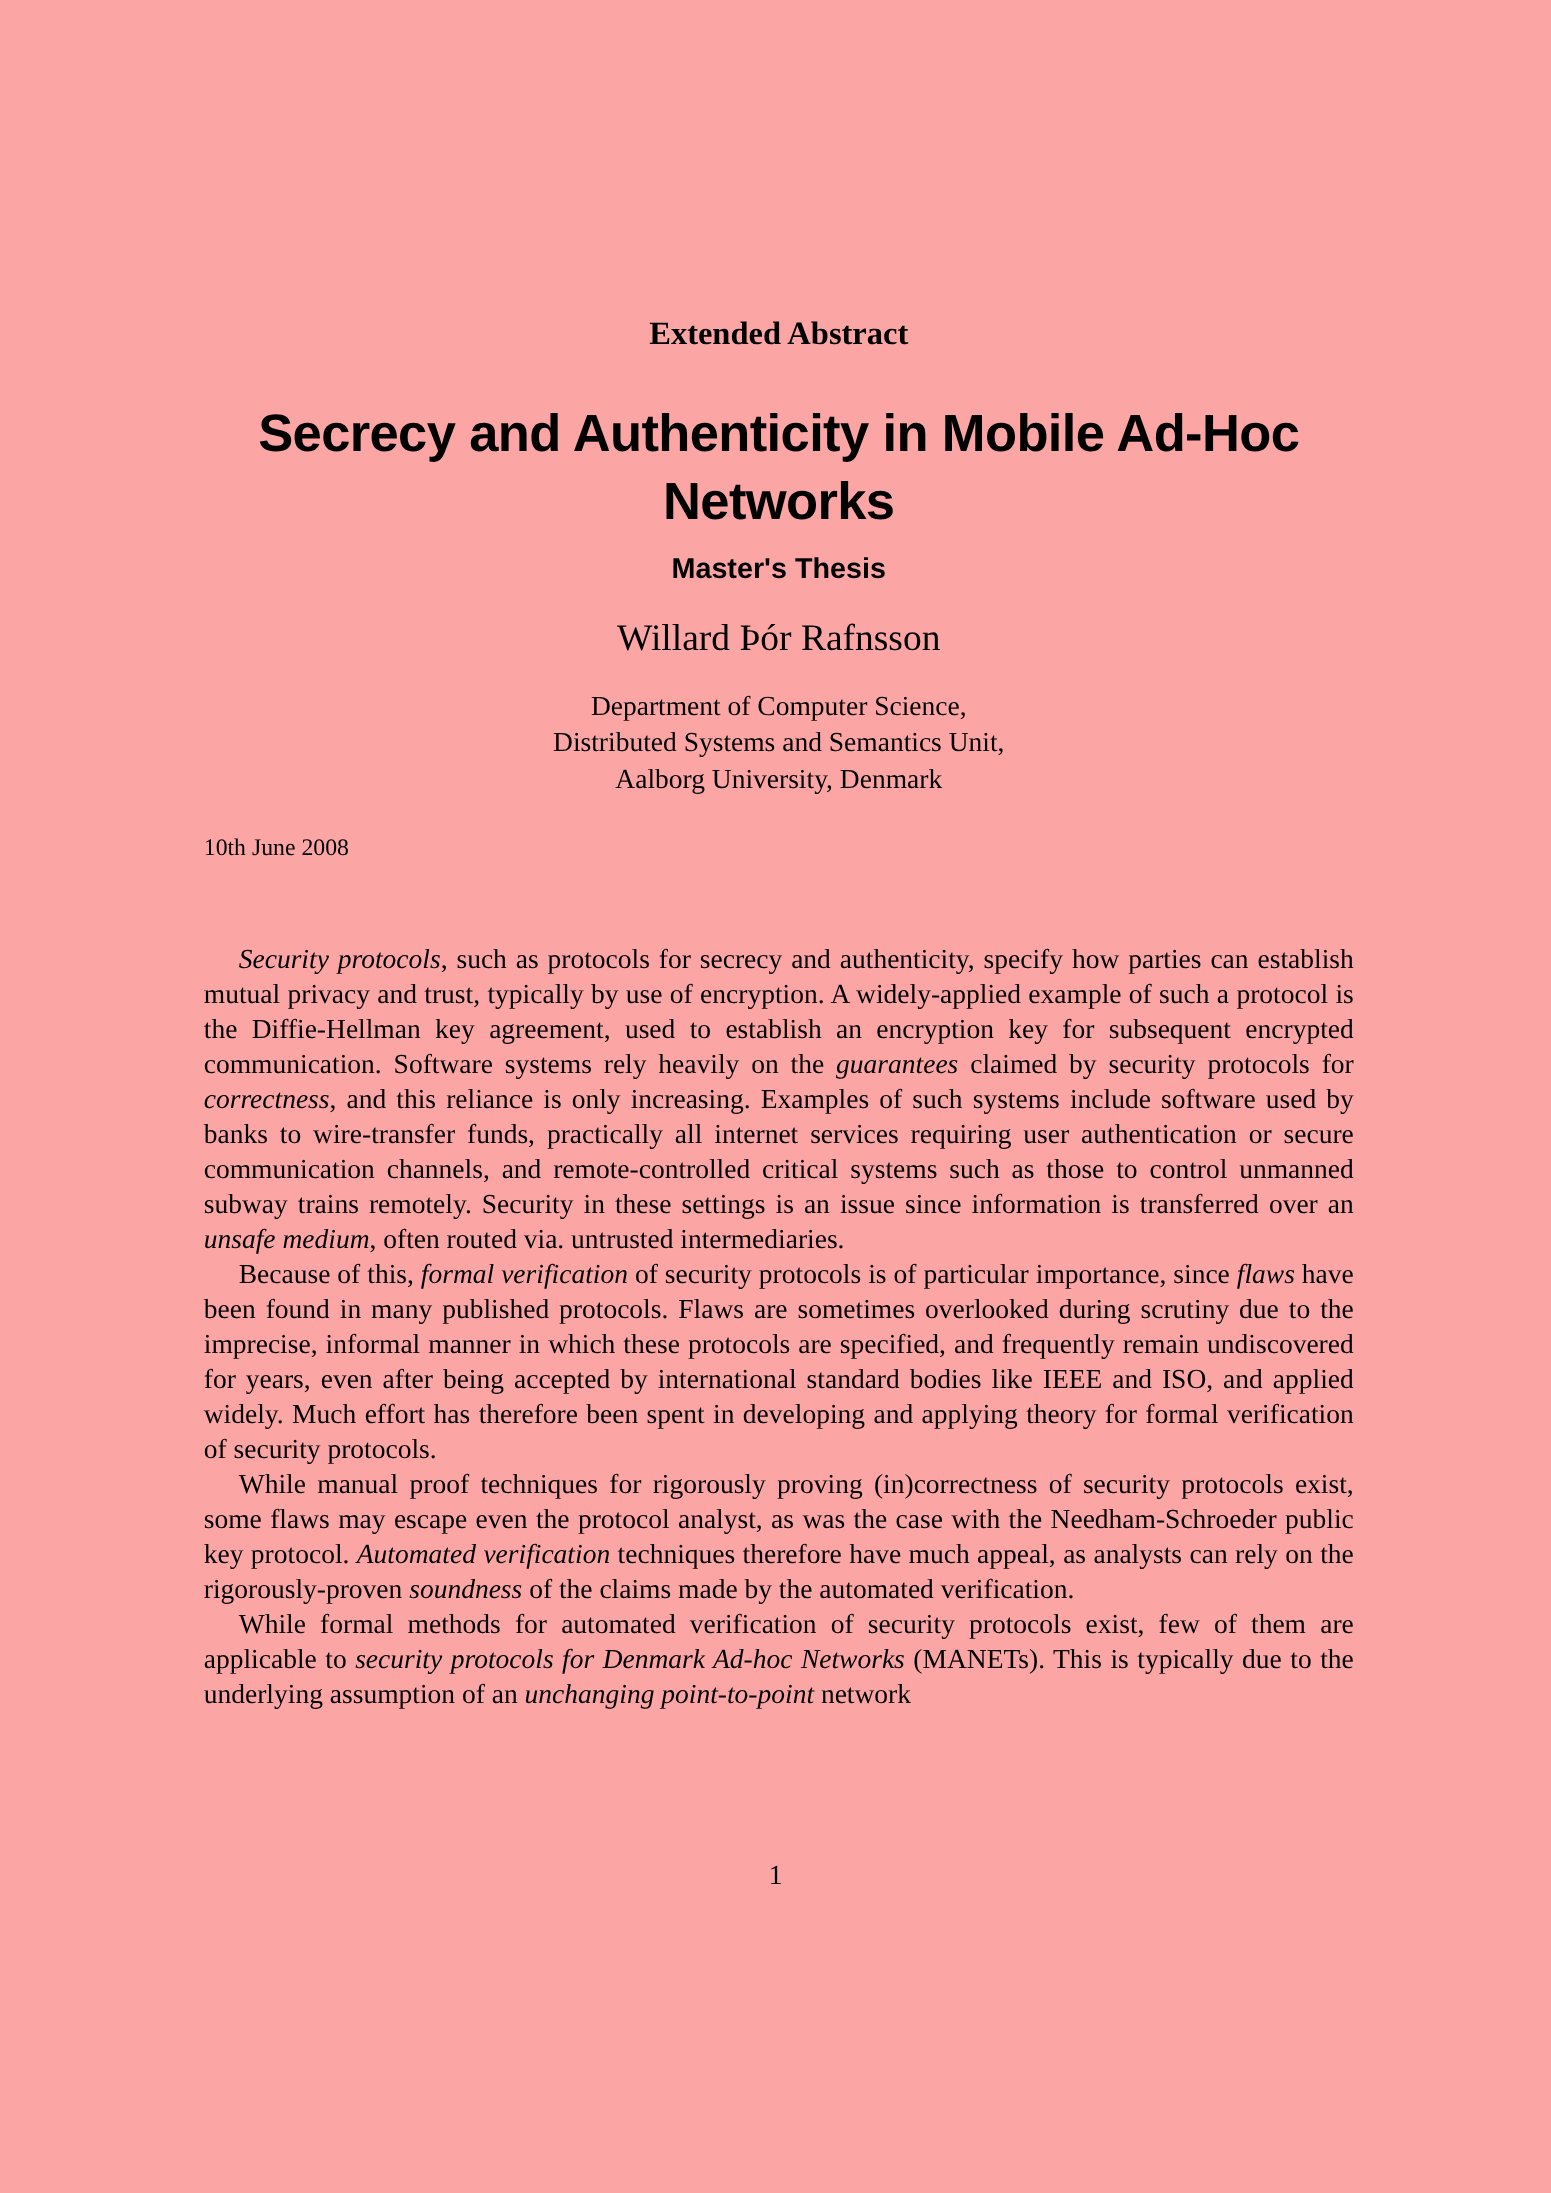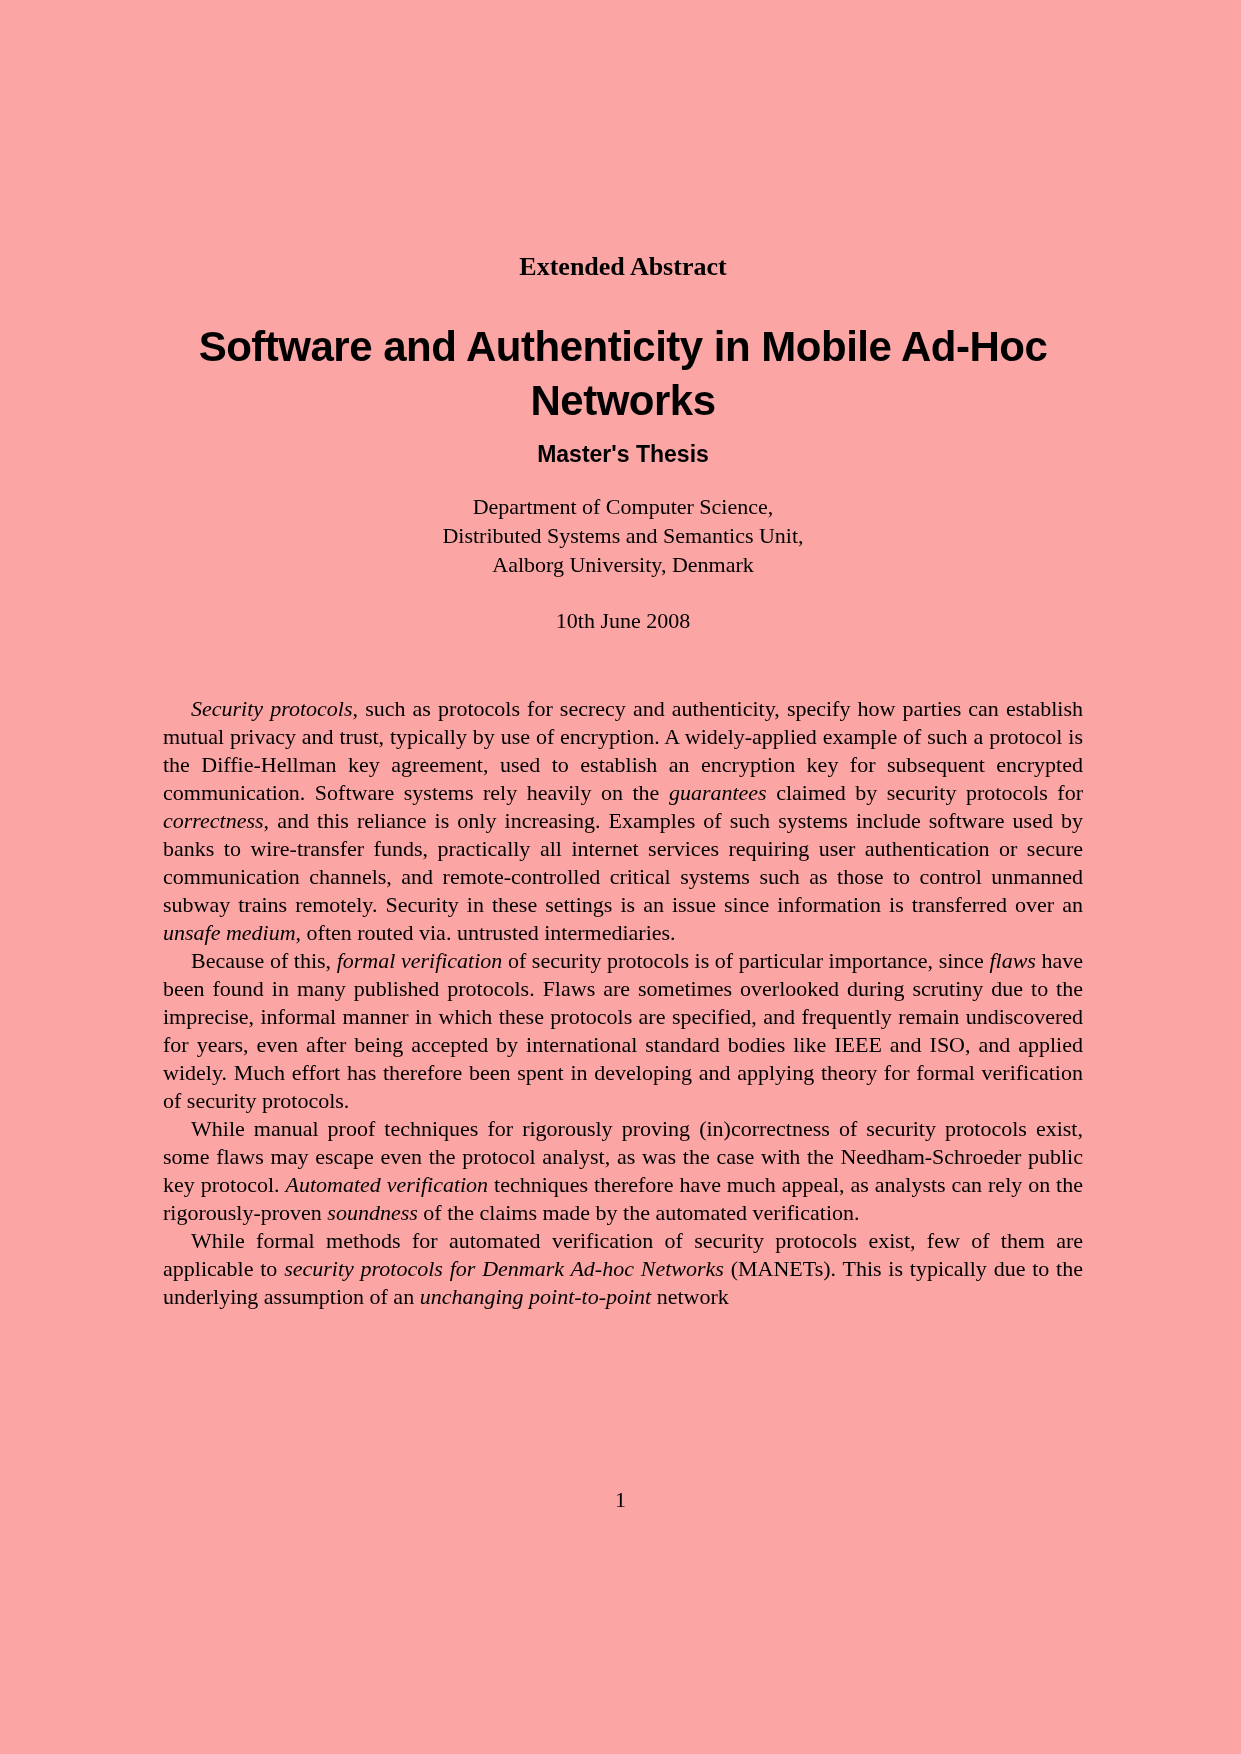--- a/index.html
+++ b/index.html
@@ -55,23 +55,22 @@
   }
   .affiliation {
     margin-top: 24px;
     text-align: center;
     font-family: "Liberation Serif", serif;
     font-size: 22px;
     line-height: 29px;
   }
   .date {
     margin-top: 28px;
-    text-align: center;
     font-family: "Liberation Serif", serif;
-    font-size: 22px;
+    font-size: 19px;
     line-height: 28px;
   }
   .body-block {
     margin-top: 60px;
     font-family: "Liberation Serif", serif;
     font-size: 22px;
     line-height: 28px;
     text-align: justify;
   }
   .body-par {
@@ -94,24 +93,25 @@
   }
 </style>
 </head>
 <body>
 
 <div class="page">
   <div class="content">
 
     <div class="kicker">Extended Abstract</div>
 
-    <div class="title">Software and Authenticity in Mobile Ad-Hoc Networks</div>
+    <div class="title">Secrecy and Authenticity in Mobile Ad-Hoc Networks</div>
 
     <div class="subtitle">Master's Thesis</div>
 
+    <div class="author">Willard Þór Rafnsson</div>
 
     <div class="affiliation">
       <div>Department of Computer Science,</div>
       <div>Distributed Systems and Semantics Unit,</div>
       <div>Aalborg University, Denmark</div>
     </div>
 
     <div class="date">10th June 2008</div>
 
     <div class="body-block">

